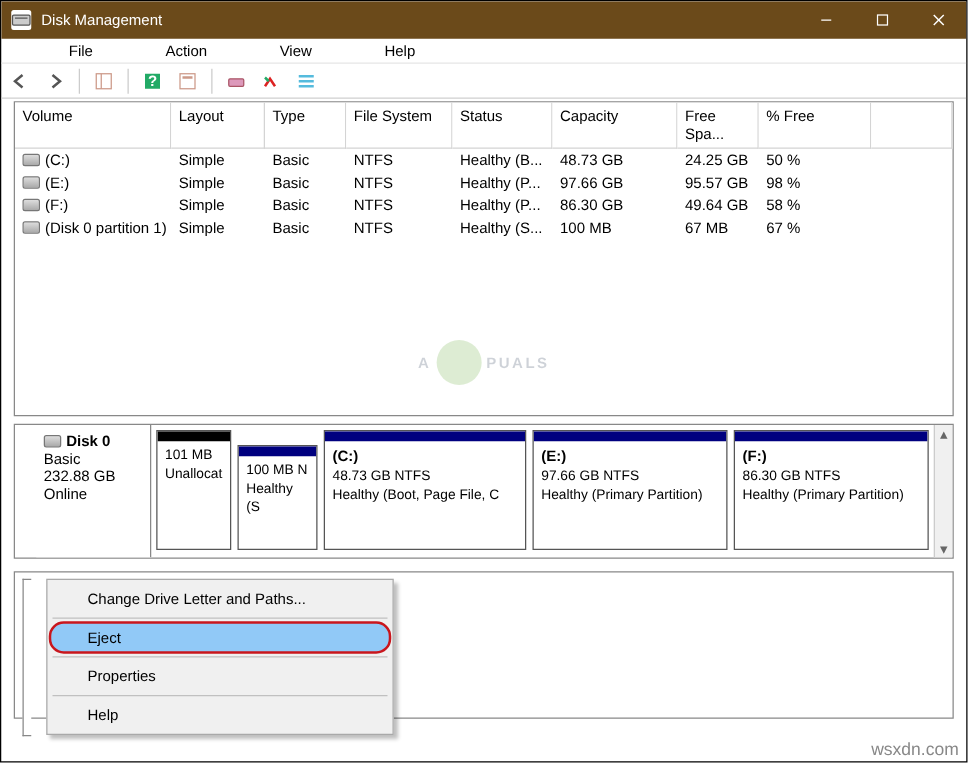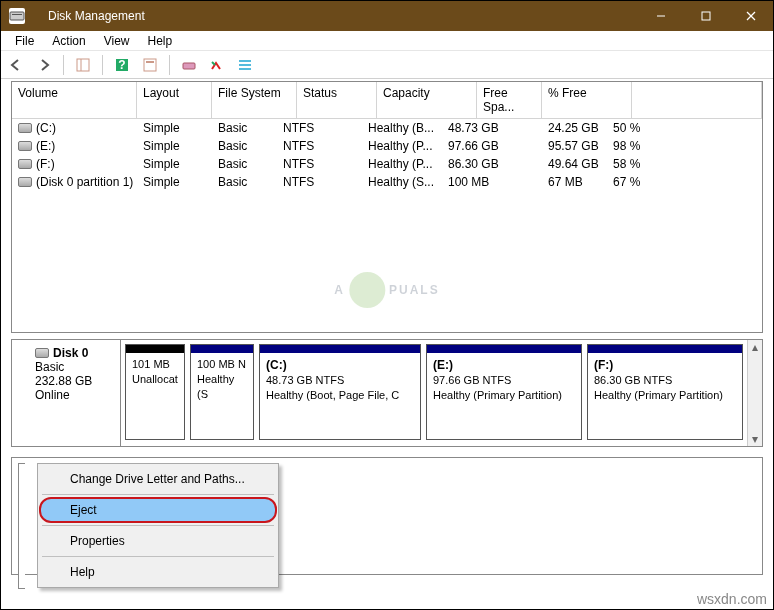--- a/index.html
+++ b/index.html
@@ -1,23 +1,23 @@
 <!DOCTYPE html>
 <html><head>
 <meta charset="utf-8">
 <style>
 * { box-sizing: border-box; font-family: "Segoe UI", Tahoma, sans-serif; font-size: 12px; }
 body { margin: 0; background: #fff; width: 774px; height: 610px; overflow: hidden; position: relative; border: 1px solid #000;}
-.titlebar { height: 30px; background: #6b4a1a; color: #fff; display: flex; align-items: center; padding: 0 0 0 8px; gap: 15px; }
+.titlebar { height: 30px; background: #6b4a1a; color: #fff; display: flex; align-items: center; padding: 0 0 0 8px; }
 .titlebar .icon-slot { width: 16px; height: 16px; margin-right: 8px; display: inline-flex; align-items: center; justify-content: center; background: #fff; color: #333; font-size: 10px; border-radius: 2px;}
 .titlebar .title { flex: 1; font-size: 12px; }
 .win-controls { display: flex; height: 100%; }
 .win-btn { width: 45px; display: flex; align-items: center; justify-content: center; color: #fff; }
 .menubar { height: 20px; display: flex; align-items: center; padding: 0 6px; gap: 2px; border-bottom: 1px solid #e6e6e6;}
-.menubar span { padding: 2px 8px; }
+.menubar span { padding: 2px 8px; margin-left: 40px; }
 .toolbar { height: 28px; display: flex; align-items: center; padding: 0 4px; gap: 6px; border-bottom: 1px solid #d0d0d0;}
 .tbtn { width: 22px; height: 22px; display: flex; align-items: center; justify-content: center; border: 1px solid transparent; color: #555;}
 .tbtn svg { width: 16px; height: 16px; }
 .sep { width: 1px; height: 20px; background: #ccc; margin: 0 2px;}
 .content { position: absolute; top: 80px; left: 10px; right: 10px; bottom: 10px; display: flex; flex-direction: column; }
 .top-pane { border: 1px solid #888; height: 252px; display: flex; flex-direction: column; overflow: hidden; position: relative;}
 .grid-head { display: flex; background: #fff; }
 .grid-head > div { border-right: 1px solid #d4d4d4; border-bottom: 1px solid #d4d4d4; padding: 4px 6px; background: #fff; }
 .grid-body { flex: 1; position: relative; }
 .row { display: flex; padding: 1px 0;}
@@ -32,21 +32,21 @@
 .disk-label b { font-weight: 600; }
 .disk-parts { flex: 1; display: flex; flex-direction: column; }
 .disk-parts-row { flex: 1; display: flex; gap: 5px; padding: 4px 4px 6px 4px;}
 .part { border: 1px solid #555; flex: 0 0 auto; display: flex; flex-direction: column; overflow: hidden;}
 .part .bar { height: 8px; background: #00007f; }
 .part.unalloc .bar{ background:#000;}
 .part .pbody { padding: 4px 6px; font-size: 11px; line-height: 1.35;}
 .scrollbar-v { width: 16px; background: #f0f0f0; border-left: 1px solid #ccc; display:flex; flex-direction:column; justify-content:space-between; align-items:center;}
 .sarrow{width:14px;height:14px;display:flex;align-items:center;justify-content:center;color:#666;}
 .status-area { border: 1px solid #888; margin-top: 10px; height: 118px; }
-.context-menu { position: absolute; left: 36px; top: 462px; width: 242px; background: #f0f0f0; border: 1px solid #a9a9a9; box-shadow: 3px 3px 3px rgba(0,0,0,0.25); padding: 2px; z-index: 50;}
+.context-menu { position: absolute; left: 36px; top: 462px; width: 278px; background: #f0f0f0; border: 1px solid #a9a9a9; box-shadow: 3px 3px 3px rgba(0,0,0,0.25); padding: 2px; z-index: 50;}
 .context-menu .mi { padding: 5px 10px 5px 30px; margin: 1px 0; }
 .context-menu .mi.sel { background: #91c9f7; outline: 2px solid #c9161d; outline-offset: -1px; border-radius: 11px;}
 .context-menu .msep { height: 1px; background: #c0c0c0; margin: 3px 2px; }
 .d0-strip { position:absolute; left:17px; width:7px; top:462px; height:126px; border:1px solid #888; border-right:none; background:#fff;}
 .wsxd { position:absolute; right:6px; bottom:2px; font-size:14px; color:#888;}
 </style>
 </head>
 <body>
 
 <div class="titlebar">
@@ -135,20 +135,21 @@
       </svg>
     </div>
 </div>
 
 <div class="content">
 
   <div class="top-pane">
     <div class="grid-head">
       <div class="c-vol">Volume</div>
       <div class="c-lay">Layout</div>
+      <div class="c-typ">Type</div>
       <div class="c-fs">File System</div>
       <div class="c-stat">Status</div>
       <div class="c-cap">Capacity</div>
       <div class="c-free">Free Spa...</div>
       <div class="c-pct">% Free</div>
       <div class="c-rest"></div>
     </div>
     <div class="grid-body" id="grid-body">
         <div class="row">
           <div class="c-vol"><span class="drv-icon"></span>(C:)</div>
@@ -206,21 +207,21 @@
       <span>Basic</span><br>
       <span>232.88 GB</span><br>
       <span>Online</span>
     </div>
     <div class="disk-parts">
       <div class="disk-parts-row" id="parts-row">
           <div class="part unalloc" style="width: 60px;">
             <div class="bar"></div>
             <div class="pbody">101 MB<br>Unallocat</div>
           </div>
-          <div class="part" style="width: 64px;">
+          <div class="part" style="width: 64px; margin-top: 12px;">
             <div class="bar"></div>
             <div class="pbody">100 MB N<br>Healthy (S</div>
           </div>
           <div class="part" style="width: 162px;">
             <div class="bar"></div>
             <div class="pbody"><b>(C:)</b><br>48.73 GB NTFS<br>Healthy (Boot, Page File, C</div>
           </div>
           <div class="part" style="width: 156px;">
             <div class="bar"></div>
             <div class="pbody"><b>(E:)</b><br>97.66 GB NTFS<br>Healthy (Primary Partition)</div>

